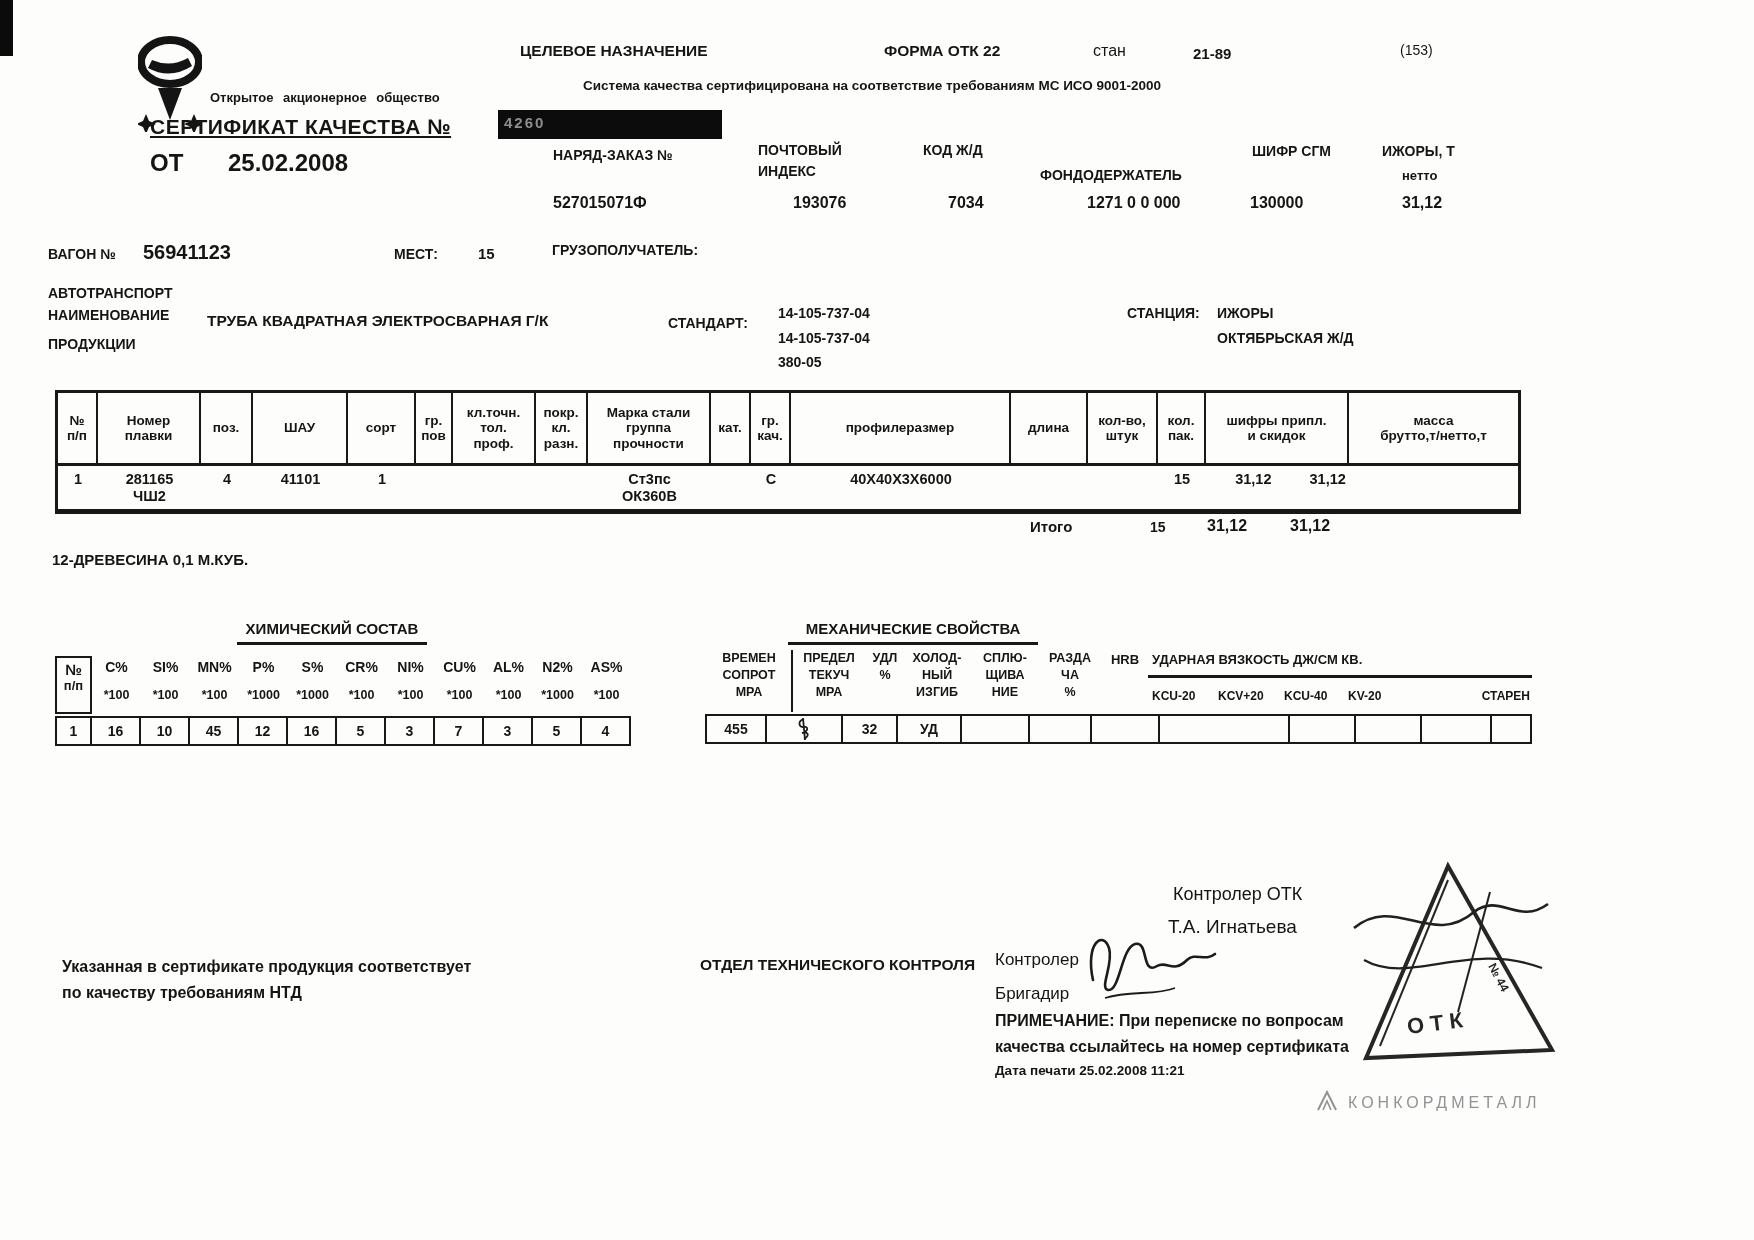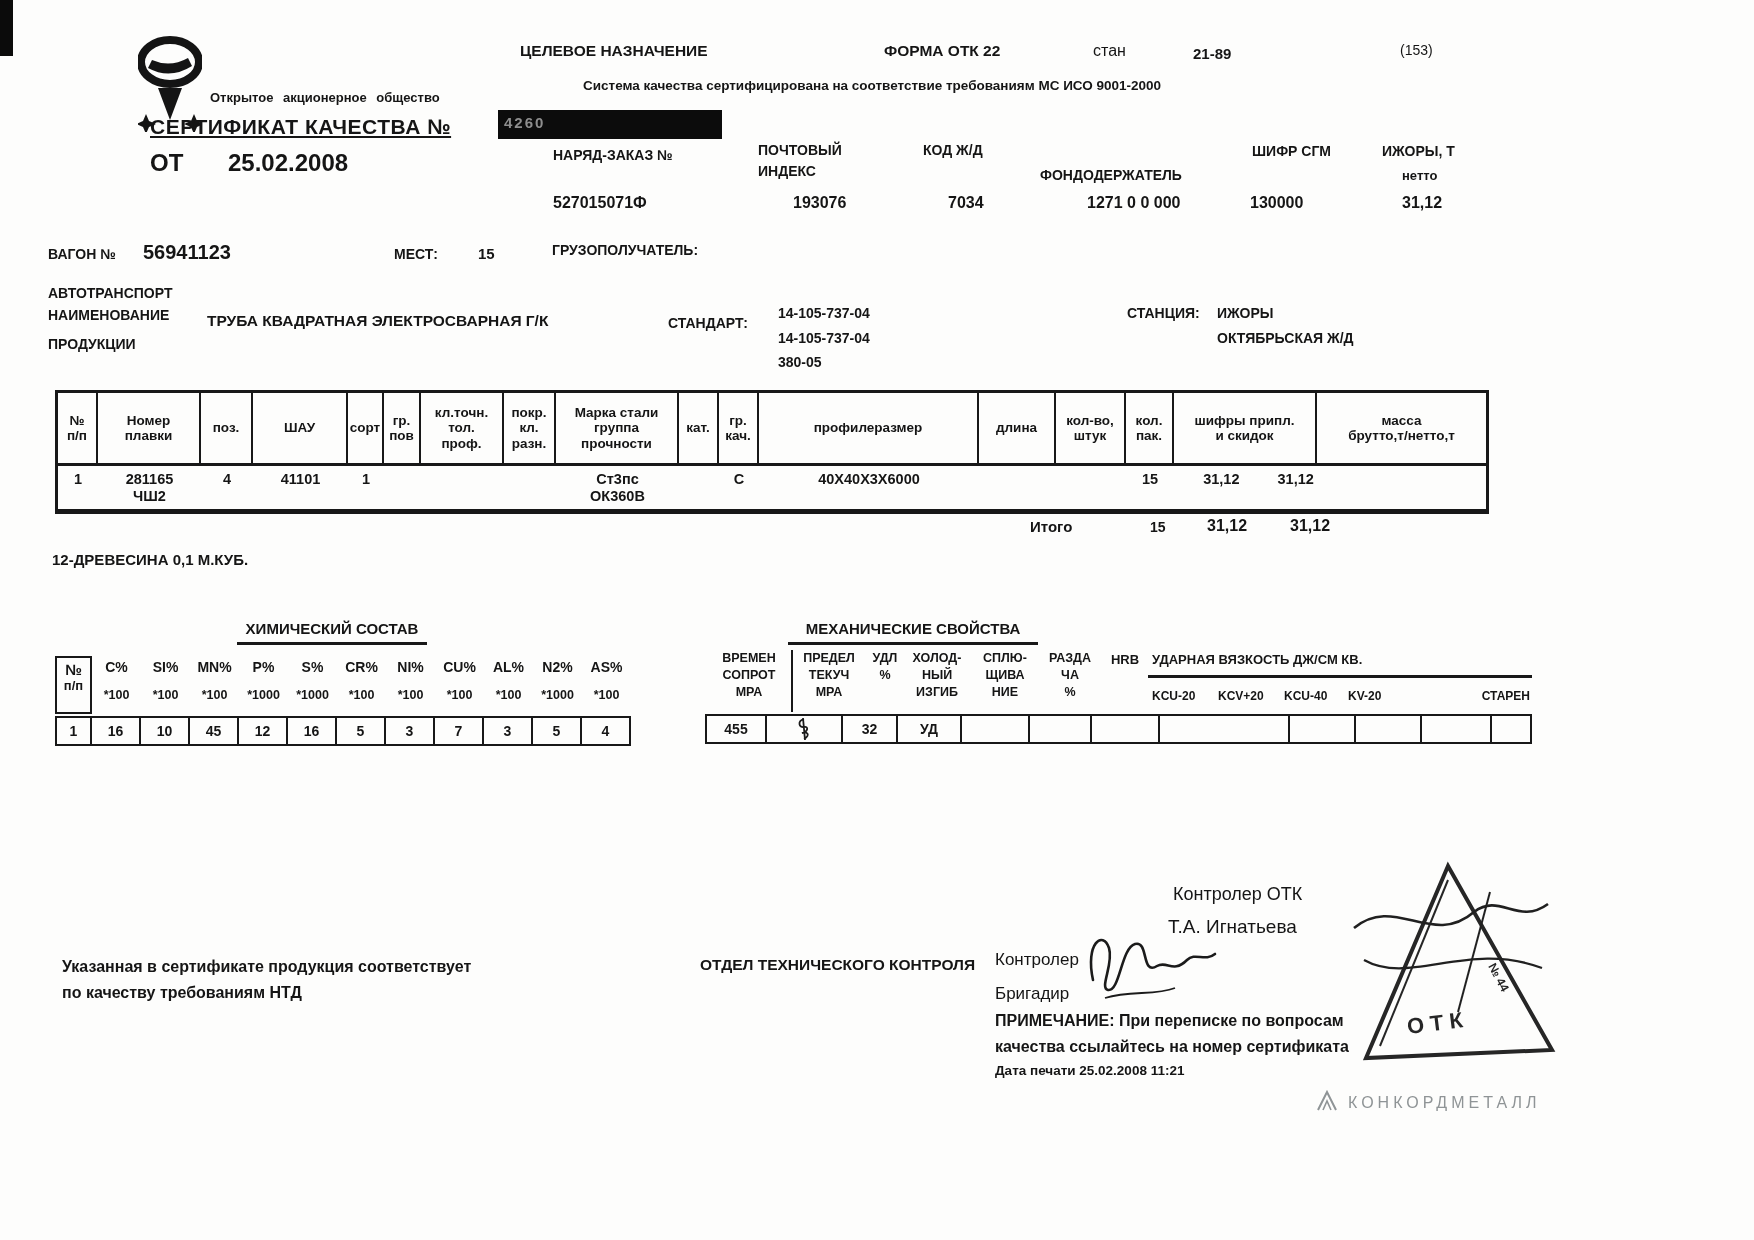--- a/index.html
+++ b/index.html
@@ -29,21 +29,21 @@
   .mhead  { display:flex; border:3px solid #181818; height:76px; background:#fdfdfc; }
   .mhead .c { flex:none; border-right:2px solid #181818; display:flex; align-items:center;
               justify-content:center; text-align:center; font-weight:bold; font-size:13.5px;
               line-height:1.13; }
   .mhead .c:last-child { border-right:none; }
   .mdata  { display:flex; border-left:3px solid #181818; border-right:3px solid #181818;
             border-bottom:5px solid #181818; height:48px; }
   .mdata .c { flex:none; display:flex; align-items:flex-start; justify-content:center;
               text-align:center; padding-top:5px; font-weight:bold; font-size:14.5px;
               line-height:1.2; }
-  .cw0{width:40px}.cw1{width:103px}.cw2{width:52px}.cw3{width:95px}.cw4{width:36px}
+  .cw0{width:40px}.cw1{width:103px}.cw2{width:52px}.cw3{width:95px}.cw4{width:68px}
   .cw5{width:37px}.cw6{width:83px}.cw7{width:52px}.cw8{width:123px}.cw9{width:40px}
   .cw10{width:40px}.cw11{width:220px}.cw12{width:77px}.cw13{width:70px}.cw14{width:48px}
   .cw15{width:169px}.cw16{width:143px}
   .masspair { display:flex; gap:38px; }
 
   
   .subtitle { font-size:15px; font-weight:bold; text-align:center;
               border-bottom:3px solid #181818; padding-bottom:5px; }
   .vrow { display:flex; }
   .vcell { flex:none; height:30px; border:2px solid #181818; border-left:none;

